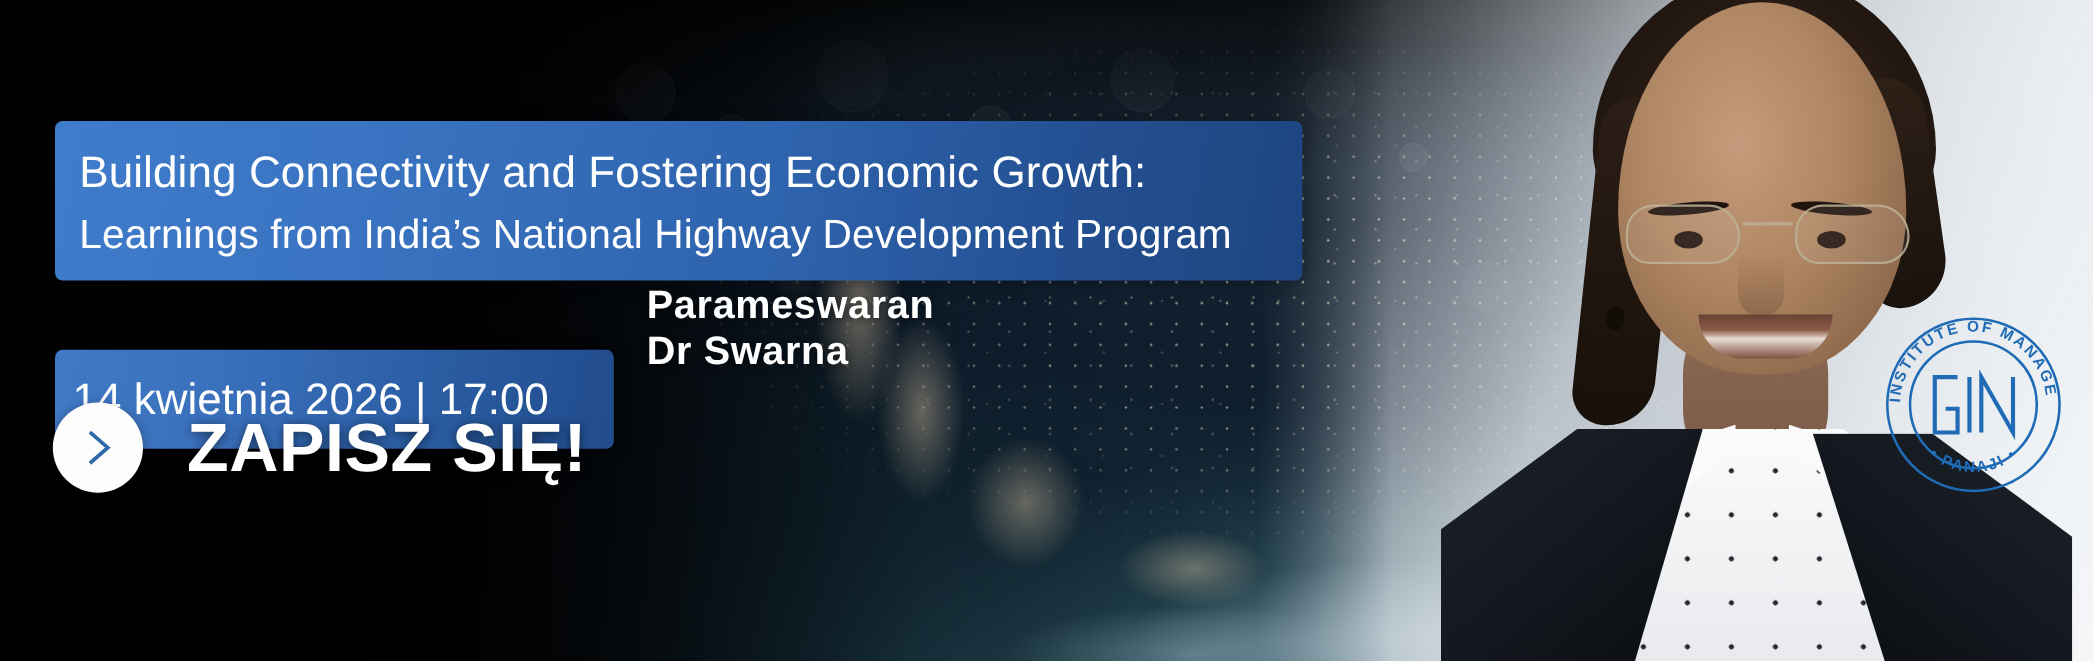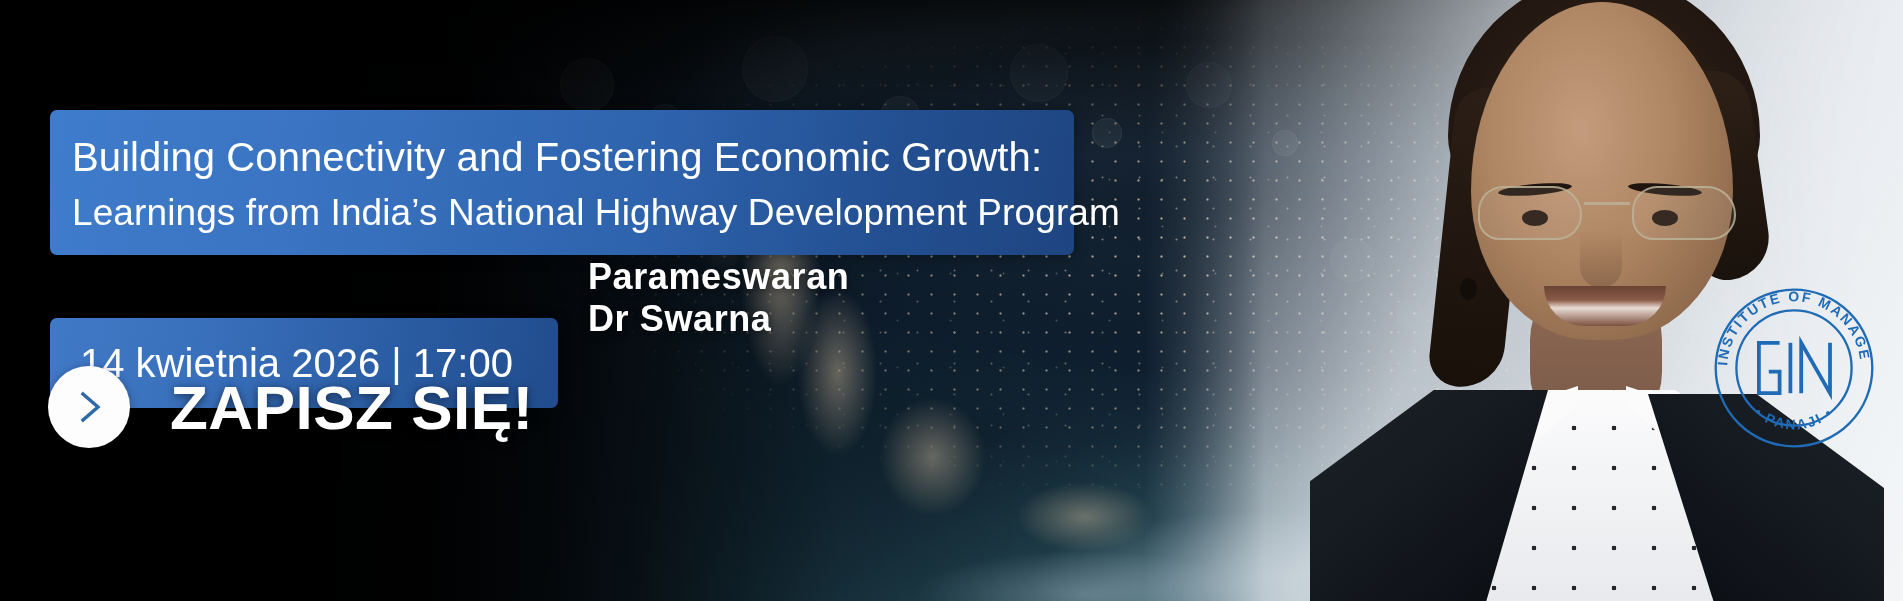--- a/index.html
+++ b/index.html
@@ -169,40 +169,40 @@
   .gim-logo { position:absolute; left:1704px; top:278px; width:180px; height:180px; }
 
   
   .kicker {
     position:absolute; left:51px; top:44px;
     font-size:36px; font-weight:400; color:#fff; letter-spacing:.2px;
     text-shadow:0 1px 6px rgba(0,0,0,.6);
   }
 
   .title-box {
-    position:absolute; left:50px; top:110px; width:1024px;
+    position:absolute; left:50px; top:110px; width:1134px;
     padding:26px 34px 20px 22px;
     border-radius:7px;
     background:linear-gradient(100deg, #3f7ccb 0%, #3a74c2 24%, #2e63ad 58%, #234f91 82%, #1e4580 100%);
     box-shadow:0 2px 14px rgba(0,0,0,.35);
   }
   .title-l1 {
     font-size:40px; line-height:1.05; font-weight:400; color:#fff; white-space:nowrap;
     letter-spacing:.1px;
   }
   .title-l2 {
     font-size:37px; line-height:1.18; font-weight:400; color:#fff; white-space:nowrap;
     letter-spacing:.1px; margin-top:13px;
   }
 
   .date-box {
     position:absolute; left:50px; top:318px; width:508px; height:90px;
     border-radius:7px;
     display:flex; align-items:center;
-    padding-left:30px;
+    padding-left:16px;
     background:linear-gradient(100deg, #4079c6 0%, #3a71bd 28%, #2c5fa6 62%, #214c8d 100%);
     box-shadow:0 2px 14px rgba(0,0,0,.35);
   }
   .date-text { font-size:40px; color:#fff; font-weight:400; white-space:nowrap; }
 
   .speaker-name {
     position:absolute; left:588px; top:256px; width:420px;
     font-size:36px; font-weight:700; line-height:1.16; color:#fff;
     letter-spacing:.6px;
     text-shadow:0 2px 8px rgba(0,0,0,.55);

